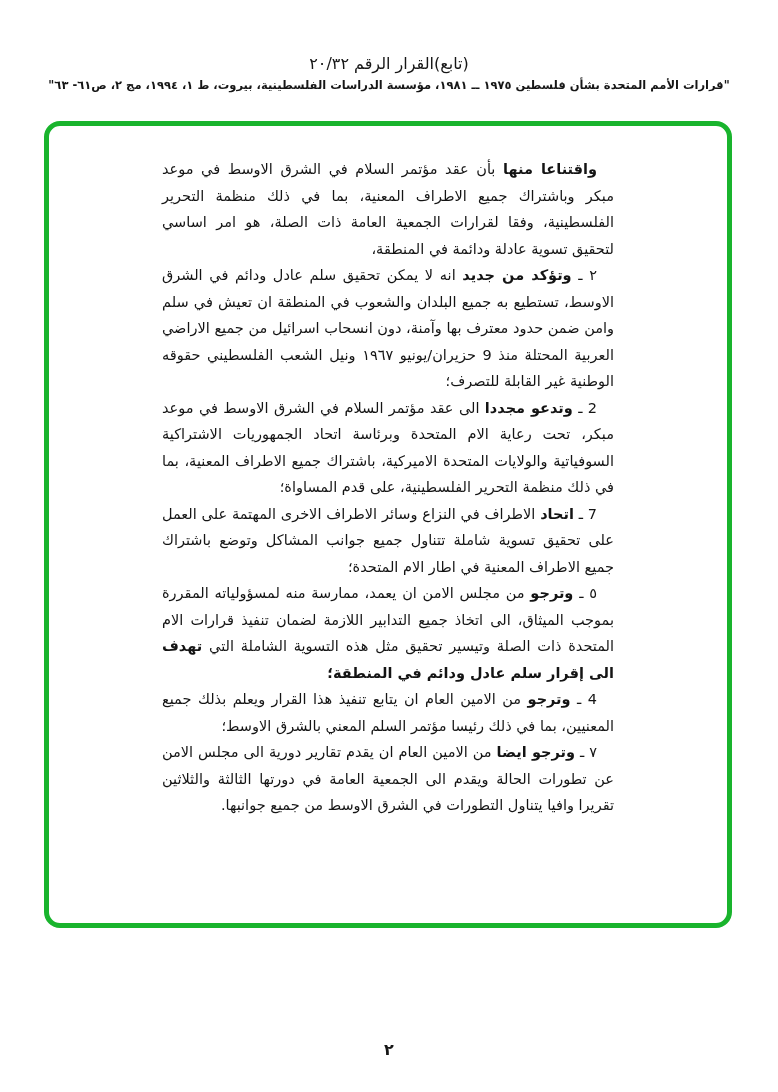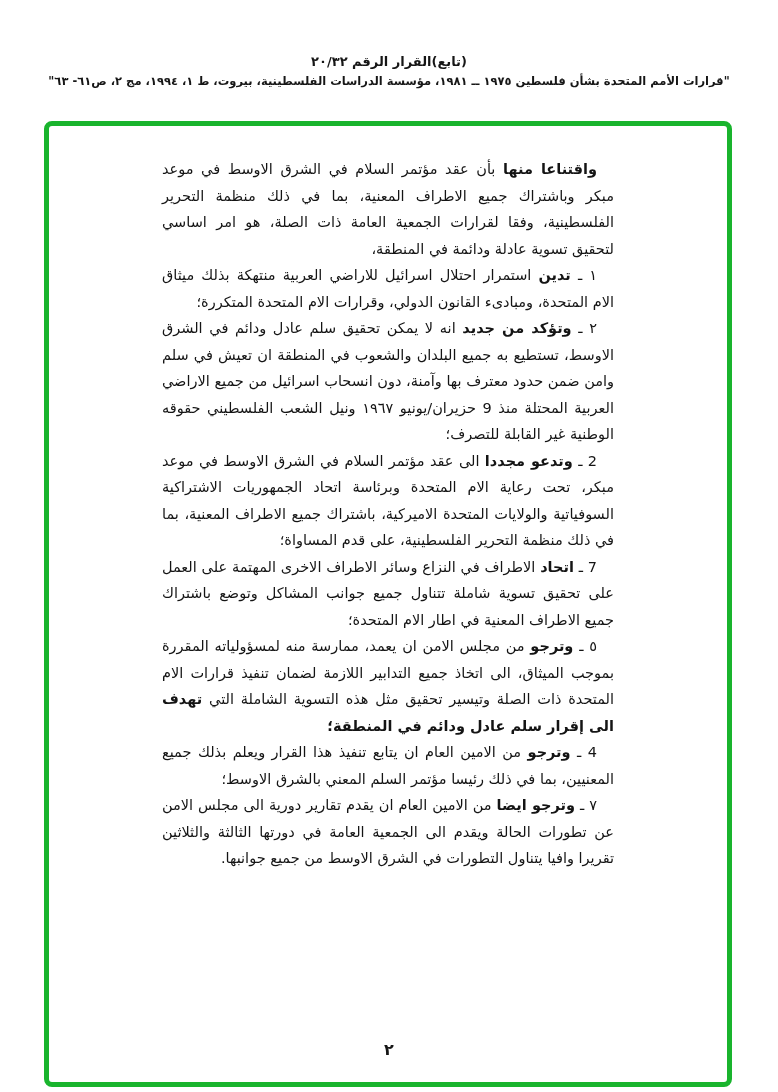--- a/index.html
+++ b/index.html
@@ -21,43 +21,43 @@
   }
   .header {
     position: absolute;
     top: 54px;
     left: 0;
     width: 778px;
     text-align: center;
     direction: rtl;
   }
   .title {
-    font-size: 13px;
-    font-weight: bold;
+    font-size: 16px;
+    font-weight: normal;
     letter-spacing: 0.5px;
     direction: rtl;
     unicode-bidi: plaintext;
   }
   .citation {
     margin-top: 5px;
     font-size: 11.5px;
     font-weight: bold;
     white-space: nowrap;
     direction: rtl;
     unicode-bidi: plaintext;
   }
   .green-box {
     position: absolute;
     left: 44px;
     top: 121px;
     width: 688px;
-    height: 966px;
+    height: 807px;
     box-sizing: border-box;
     border: 5px solid #19b42d;
-    border-radius: 8px;
+    border-radius: 16px;
     overflow: hidden;
     background: #ffffff;
   }
   .body-column {
     width: 452px;
     margin: 30px auto 0 auto;
     direction: rtl;
     text-align: justify;
     font-size: 14.5px;
     line-height: 26.5px;
@@ -90,21 +90,20 @@
     <div class="title">(تابع)القرار الرقم ٢٠/٣٢</div>
     <div class="citation">"قرارات الأمم المتحدة بشأن فلسطين ١٩٧٥ ــ ١٩٨١، مؤسسة الدراسات الفلسطينية، بيروت، ط ١، ١٩٩٤، مج ٢، ص٦١- ٦٣"</div>
   </div>
 
   <div class="green-box">
     <div class="body-column">
       <p>
         <span class="b">واقتناعا منها</span><span> </span><span>بأن عقد مؤتمر السلام في الشرق الاوسط في موعد مبكر وباشتراك جميع الاطراف المعنية، بما في ذلك منظمة التحرير الفلسطينية، وفقا لقرارات الجمعية العامة ذات الصلة، هو امر اساسي لتحقيق تسوية عادلة ودائمة في المنطقة،</span>
       </p>
       <div id="items">
-          <p><span class="num">١ ـ</span> <span class="b">تدين</span> <span>استمرار احتلال اسرائيل للاراضي العربية منتهكة بذلك ميثاق الام المتحدة، ومبادىء القانون الدولي، وقرارات الام المتحدة المتكررة؛</span></p>
           <p><span class="num">٢ ـ</span> <span class="b">وتؤكد من جديد</span> <span>انه لا يمكن تحقيق سلم عادل ودائم في الشرق الاوسط، تستطيع به جميع البلدان والشعوب في المنطقة ان تعيش في سلم وامن ضمن حدود معترف بها وآمنة، دون انسحاب اسرائيل من جميع الاراضي العربية المحتلة منذ 9 حزيران/يونيو ١٩٦٧ ونيل الشعب الفلسطيني حقوقه الوطنية غير القابلة للتصرف؛</span></p>
           <p><span class="num">2 ـ</span> <span class="b">وتدعو مجددا</span> <span>الى عقد مؤتمر السلام في الشرق الاوسط في موعد مبكر، تحت رعاية الام المتحدة وبرئاسة اتحاد الجمهوريات الاشتراكية السوفياتية والولايات المتحدة الاميركية، باشتراك جميع الاطراف المعنية، بما في ذلك منظمة التحرير الفلسطينية، على قدم المساواة؛</span></p>
           <p><span class="num">7 ـ</span> <span class="b">اتحاد</span> <span>الاطراف في النزاع وسائر الاطراف الاخرى المهتمة على العمل على تحقيق تسوية شاملة تتناول جميع جوانب المشاكل وتوضع باشتراك جميع الاطراف المعنية في اطار الام المتحدة؛</span></p>
           <p><span class="num">٥ ـ</span> <span class="b">وترجو</span> <span>من مجلس الامن ان يعمد، ممارسة منه لمسؤولياته المقررة بموجب الميثاق، الى اتخاذ جميع التدابير اللازمة لضمان تنفيذ قرارات الام المتحدة ذات الصلة وتيسير تحقيق مثل هذه التسوية الشاملة التي</span> <span class="b">تهدف الى إقرار سلم عادل ودائم في المنطقة؛</span></p>
           <p><span class="num">4 ـ</span> <span class="b">وترجو</span> <span>من الامين العام ان يتابع تنفيذ هذا القرار ويعلم بذلك جميع المعنيين، بما في ذلك رئيسا مؤتمر السلم المعني بالشرق الاوسط؛</span></p>
           <p><span class="num">٧ ـ</span> <span class="b">وترجو ايضا</span> <span>من الامين العام ان يقدم تقارير دورية الى مجلس الامن عن تطورات الحالة ويقدم الى الجمعية العامة في دورتها الثالثة والثلاثين تقريرا وافيا يتناول التطورات في الشرق الاوسط من جميع جوانبها.</span></p>
         </div>
     </div>
   </div>
 

